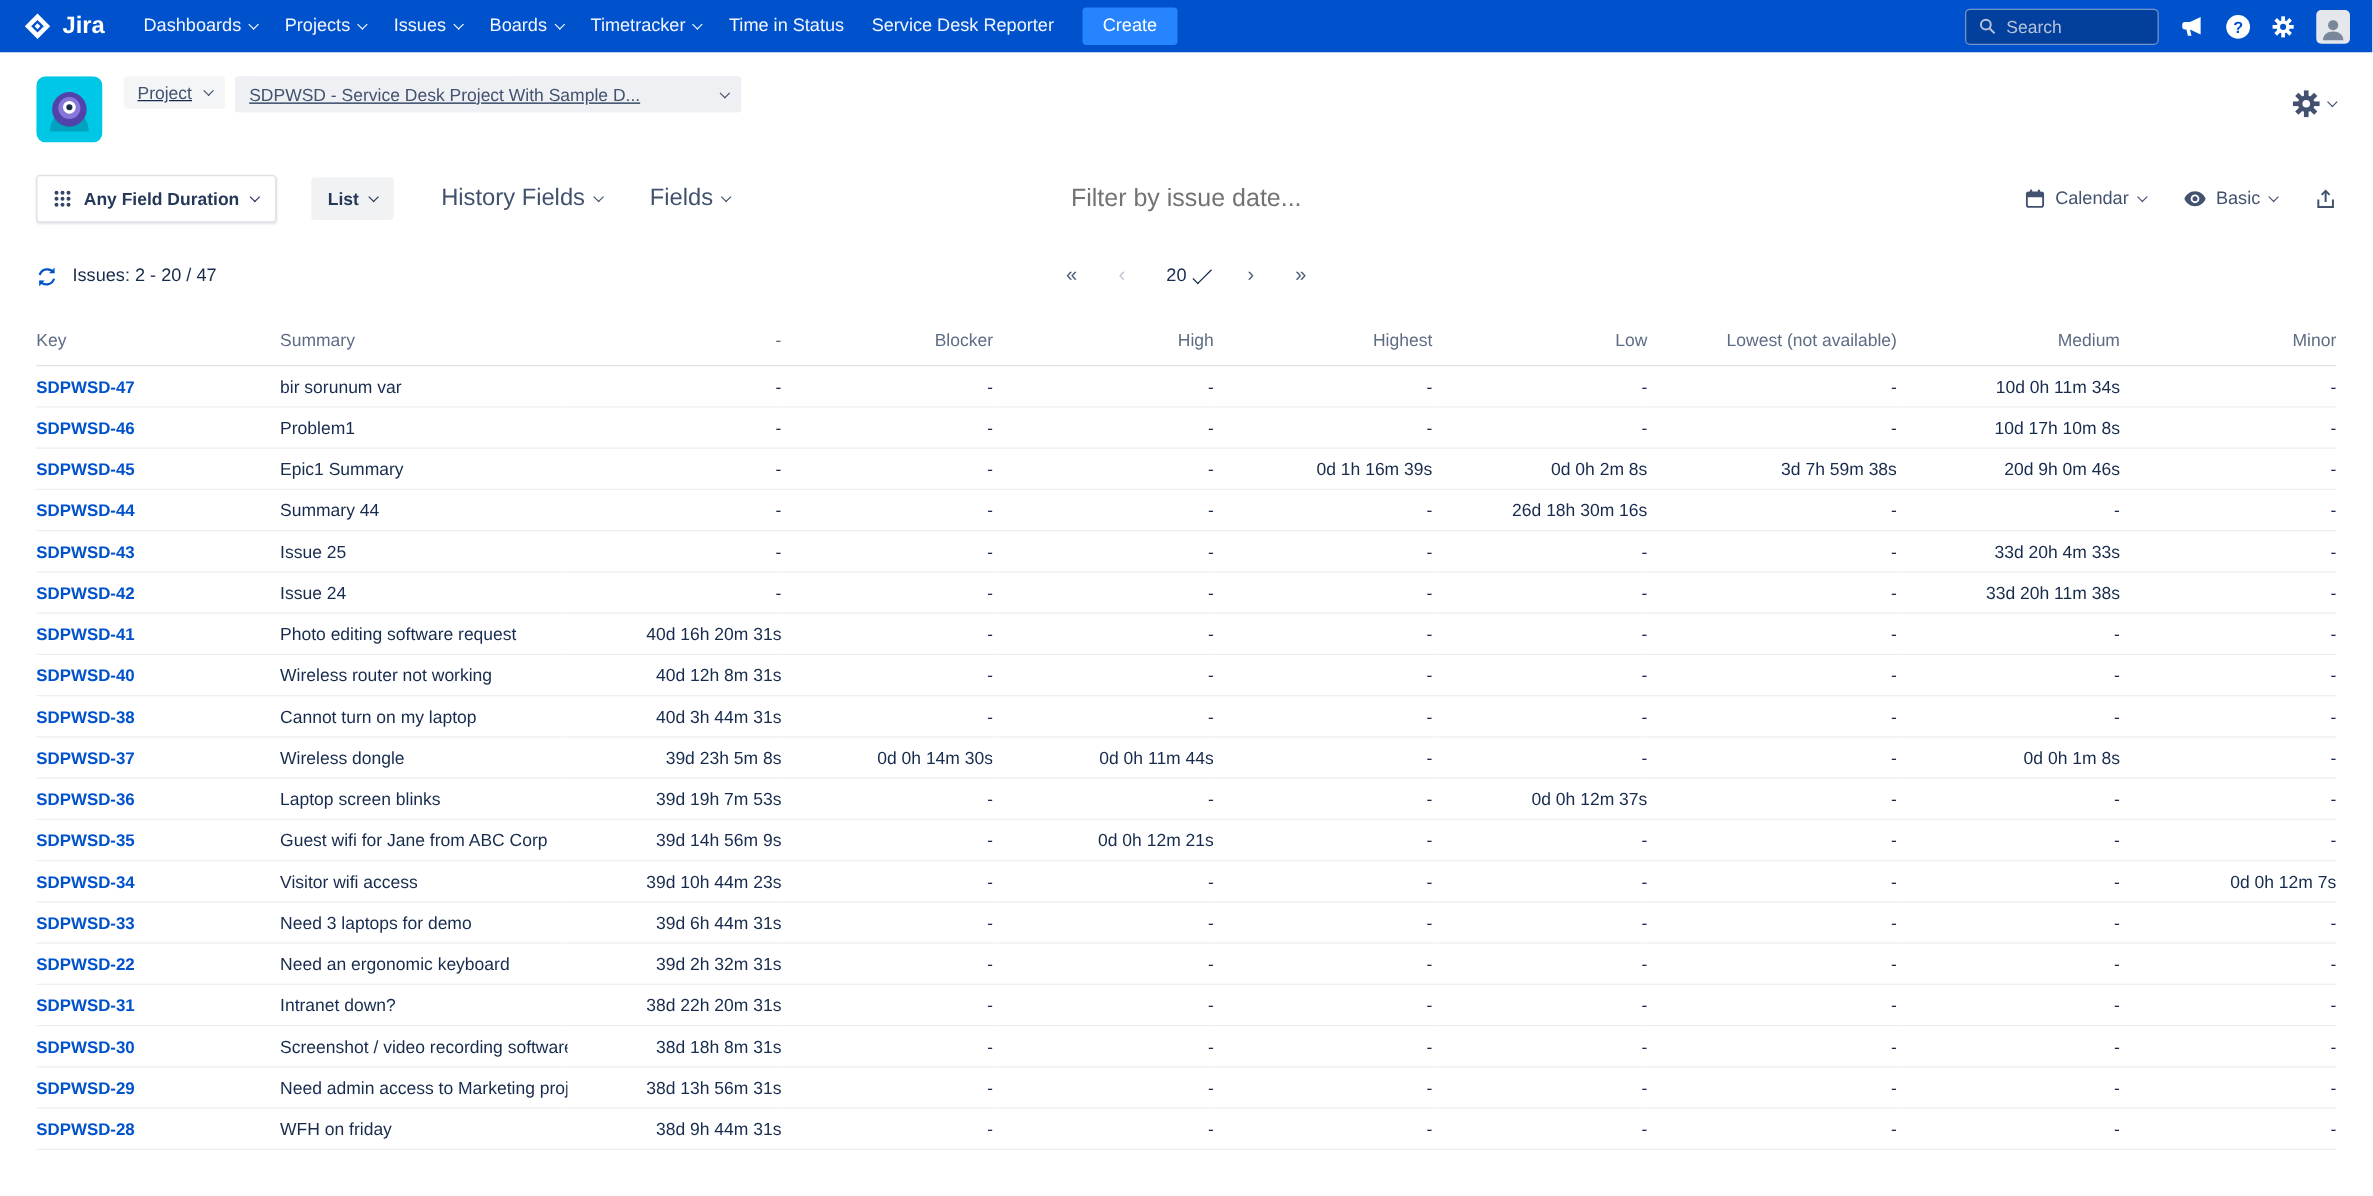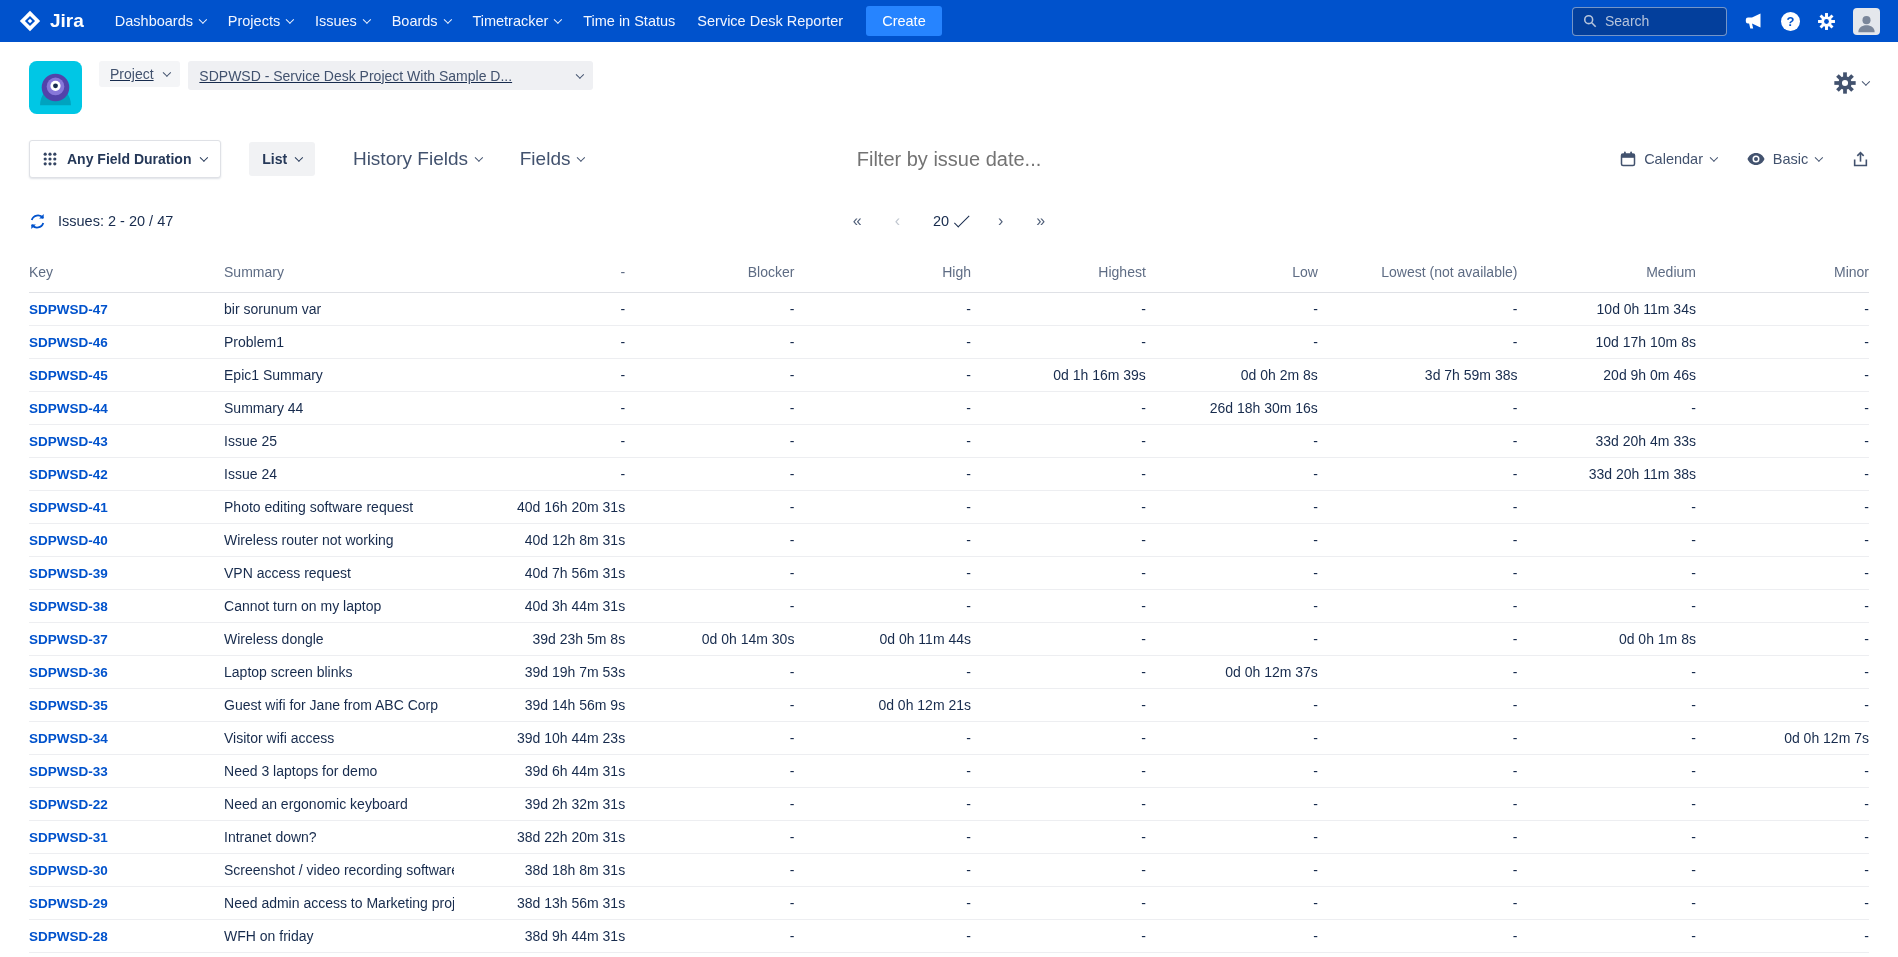--- a/index.html
+++ b/index.html
@@ -375,32 +375,20 @@
         <td class="col-num">40d 12h 8m 31s</td>
         <td class="col-num">-</td>
         <td class="col-num">-</td>
         <td class="col-num">-</td>
         <td class="col-num">-</td>
         <td class="col-num">-</td>
         <td class="col-num">-</td>
         <td class="col-num">-</td>
       </tr>
       <tr>
-        <td class="col-key"><a href="#">SDPWSD-39</a></td>
-        <td class="col-summary">VPN access request</td>
-        <td class="col-num">40d 7h 56m 31s</td>
-        <td class="col-num">-</td>
-        <td class="col-num">-</td>
-        <td class="col-num">-</td>
-        <td class="col-num">-</td>
-        <td class="col-num">-</td>
-        <td class="col-num">-</td>
-        <td class="col-num">-</td>
-      </tr>
-      <tr>
         <td class="col-key"><a href="#">SDPWSD-38</a></td>
         <td class="col-summary">Cannot turn on my laptop</td>
         <td class="col-num">40d 3h 44m 31s</td>
         <td class="col-num">-</td>
         <td class="col-num">-</td>
         <td class="col-num">-</td>
         <td class="col-num">-</td>
         <td class="col-num">-</td>
         <td class="col-num">-</td>
         <td class="col-num">-</td>

